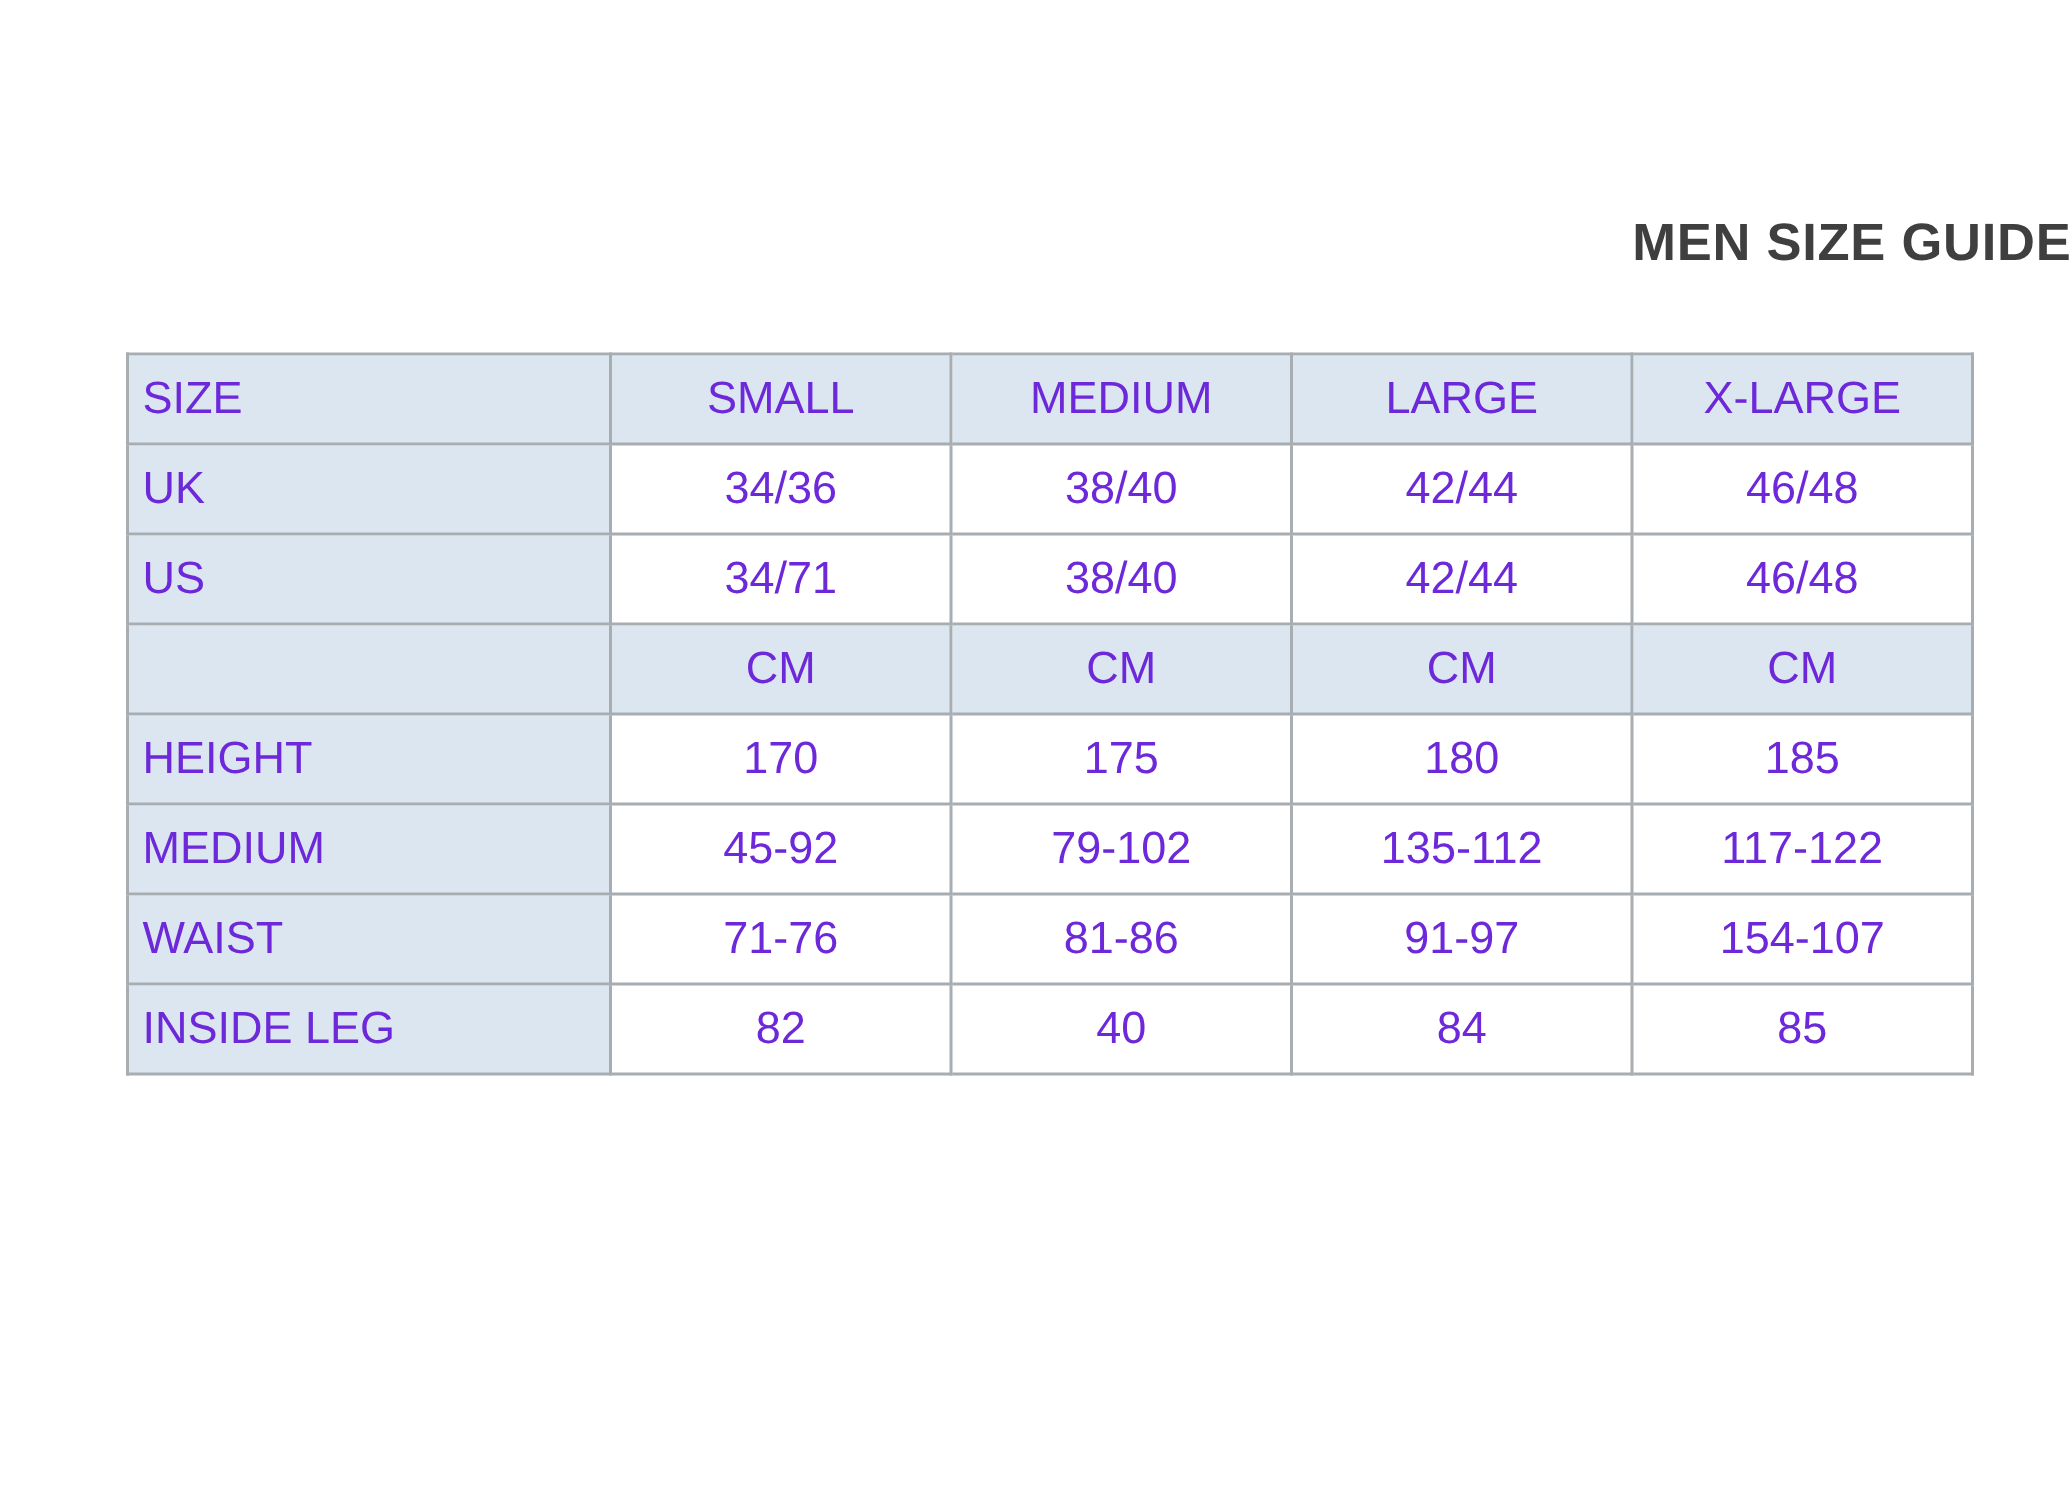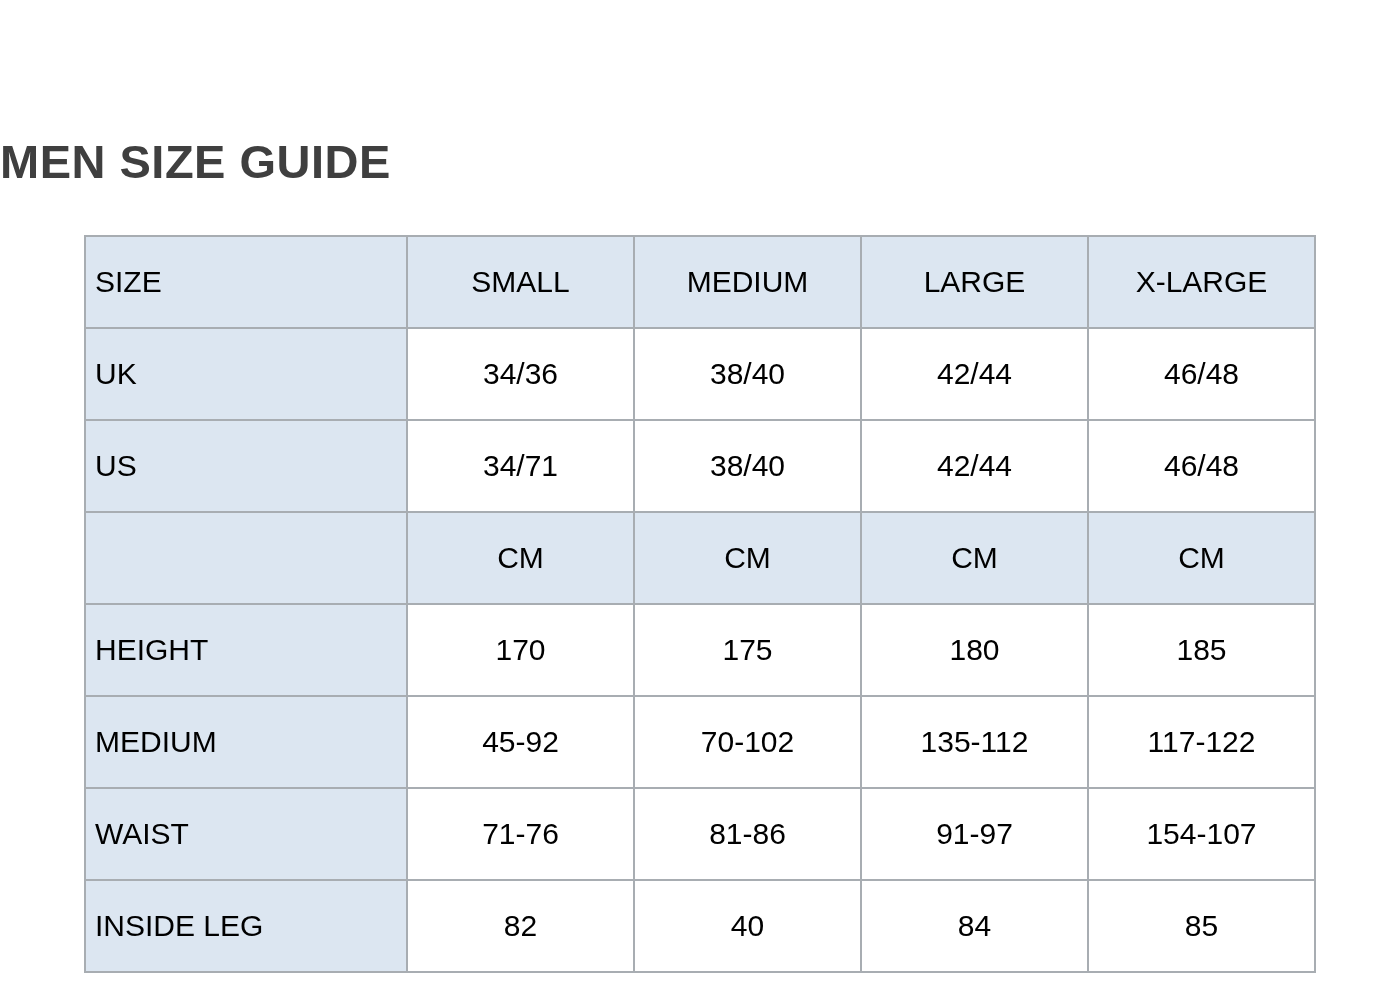--- a/index.html
+++ b/index.html
@@ -11,43 +11,43 @@
     font-family: "Liberation Sans", sans-serif;
   }
   .page {
     position: relative;
     width: 1381px;
     height: 995px;
     overflow: hidden;
   }
   .title {
     margin: 141px 0 0 0;
-    text-align: left;
-    font-size: 47px;
+    text-align: right;
+    font-size: 35px;
     line-height: 42px;
     font-weight: bold;
     color: #3f3f3f;
     letter-spacing: 0.5px;
   }
   table.size-guide {
     margin: 52px 0 0 84px;
     border-collapse: collapse;
     table-layout: fixed;
     width: 1230px;
   }
   table.size-guide td,
   table.size-guide th {
     border: 2px solid #a8adb2;
     height: 58px;
     font-size: 30px;
     font-weight: normal;
-    color: #000000;
+    color: #6d28d9;
     text-align: center;
     vertical-align: middle;
-    padding: 16px;
+    padding: 0;
     overflow: hidden;
     white-space: nowrap;
   }
   table.size-guide .label-col {
     text-align: left;
     padding-left: 9px;
   }
   .shaded { background: #dce6f1; }
   .plain  { background: #ffffff; }
 </style>
@@ -104,21 +104,21 @@
         <td class="shaded label-col">HEIGHT</td>
         <td class="plain">170</td>
         <td class="plain">175</td>
         <td class="plain">180</td>
         <td class="plain">185</td>
       </tr>
 
       <tr>
         <td class="shaded label-col">MEDIUM</td>
         <td class="plain">45-92</td>
-        <td class="plain">70-102</td>
+        <td class="plain">79-102</td>
         <td class="plain">135-112</td>
         <td class="plain">117-122</td>
       </tr>
 
       <tr>
         <td class="shaded label-col">WAIST</td>
         <td class="plain">71-76</td>
         <td class="plain">81-86</td>
         <td class="plain">91-97</td>
         <td class="plain">154-107</td>

